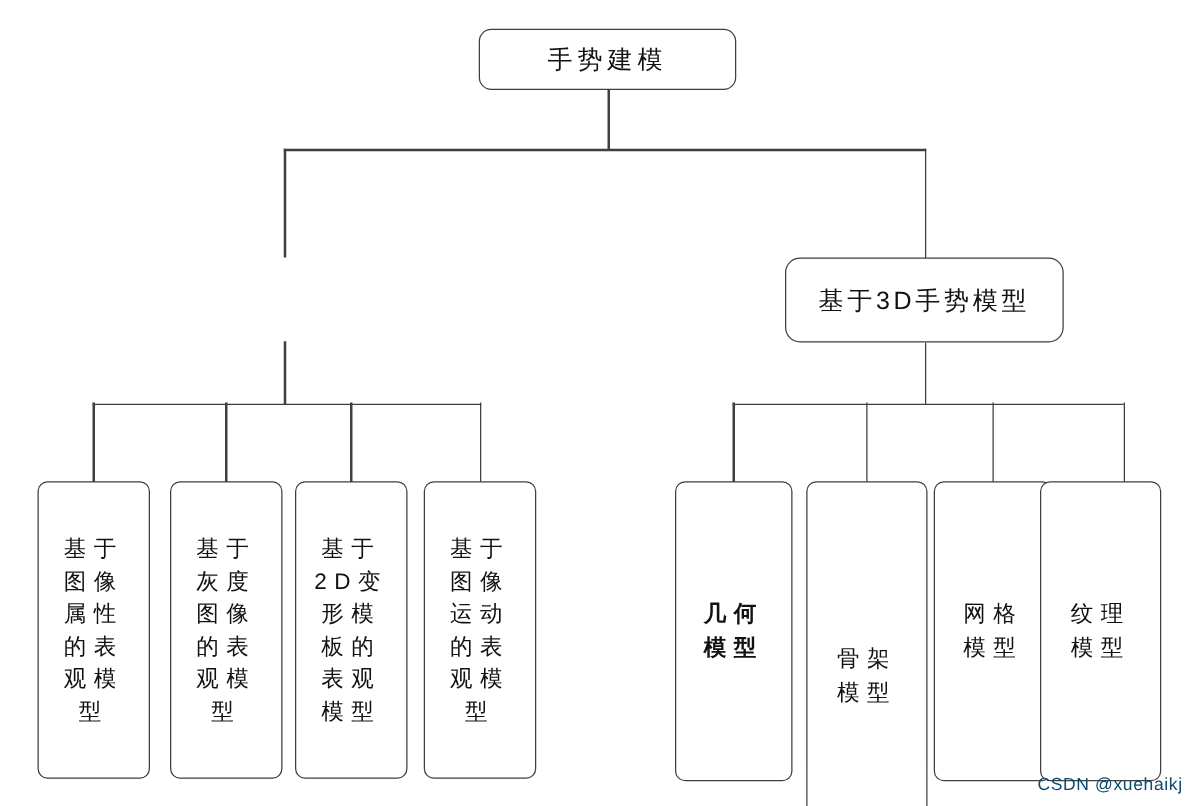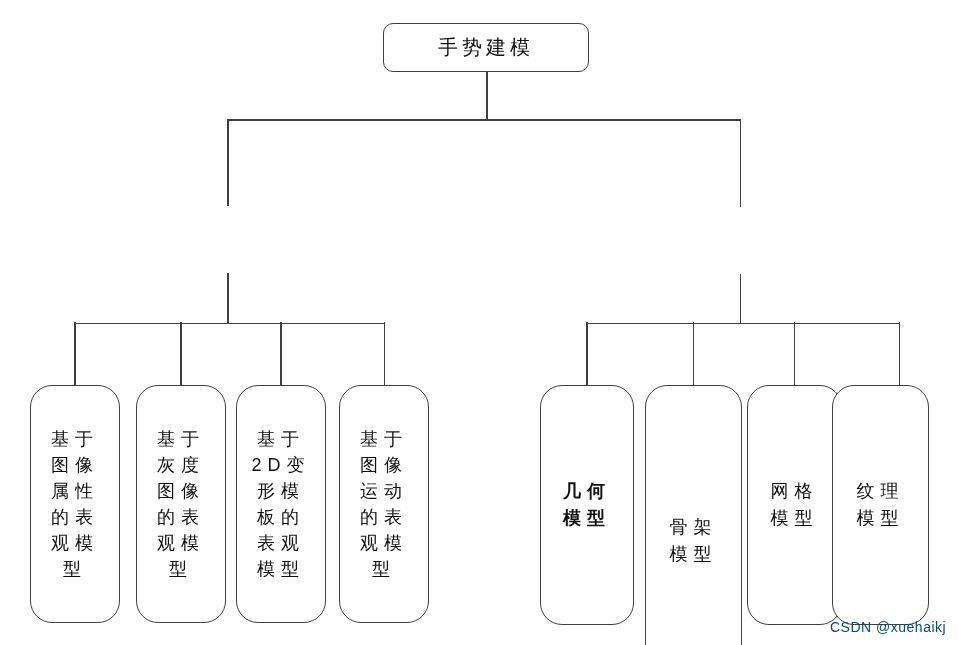--- a/index.html
+++ b/index.html
@@ -32,21 +32,21 @@
     border-radius: 10px;
     font-size: 20px;
     letter-spacing: 4px;
   }
   .box.level2 {
     border-radius: 12px;
     font-size: 20px;
     letter-spacing: 3px;
   }
   .box.leaf {
-    border-radius: 22px;
+    border-radius: 8px;
     font-size: 18px;
   }
   .leaf .label {
     white-space: pre-line;
     line-height: 26px;
     letter-spacing: 6px;
   }
   .leaf-wide .label {
     line-height: 27px;
   }
@@ -88,20 +88,23 @@
   <div class="line" style="left:586px; top:322px; width:1.5px; height:64px;"></div>
   <div class="line" style="left:692.5px; top:322px; width:1.5px; height:64px;"></div>
   <div class="line" style="left:793.5px; top:322px; width:1.5px; height:64px;"></div>
   <div class="line" style="left:898.5px; top:322px; width:1.5px; height:64px;"></div>
 
   <div class="box root" style="left:383px; top:23px; width:206px; height:49px;">
     <span class="label">手势建模</span>
   </div>
 
 
+  <div class="box level2" style="left:628px; top:206px; width:223px; height:68px;">
+    <span class="label">基于3D手势模型</span>
+  </div>
 
   <div class="box leaf" style="left:30px; top:385px; width:90px; height:238px;">
     <span class="label">基于
 图像
 属性
 的表
 观模
 型</span>
   </div>
 

